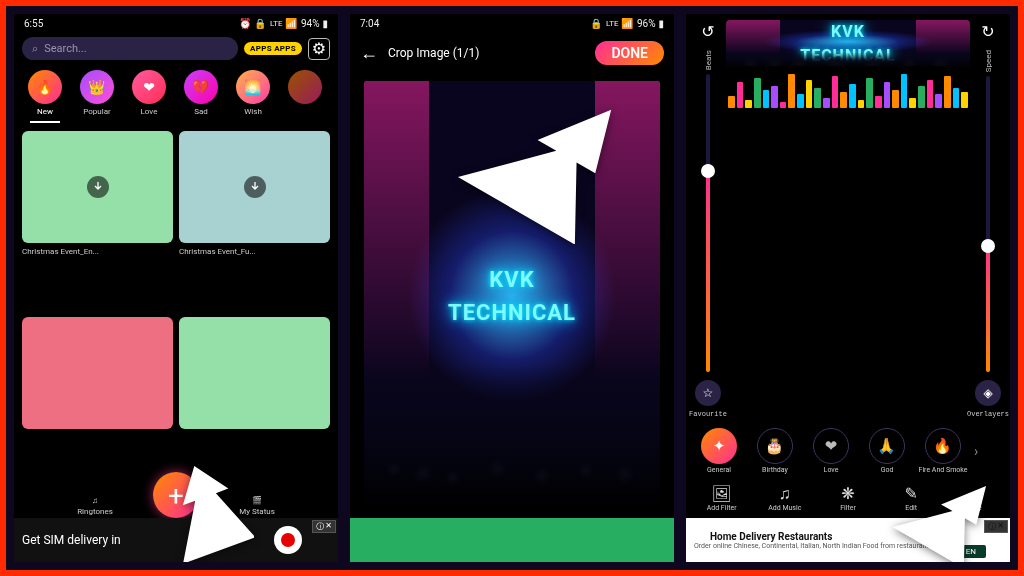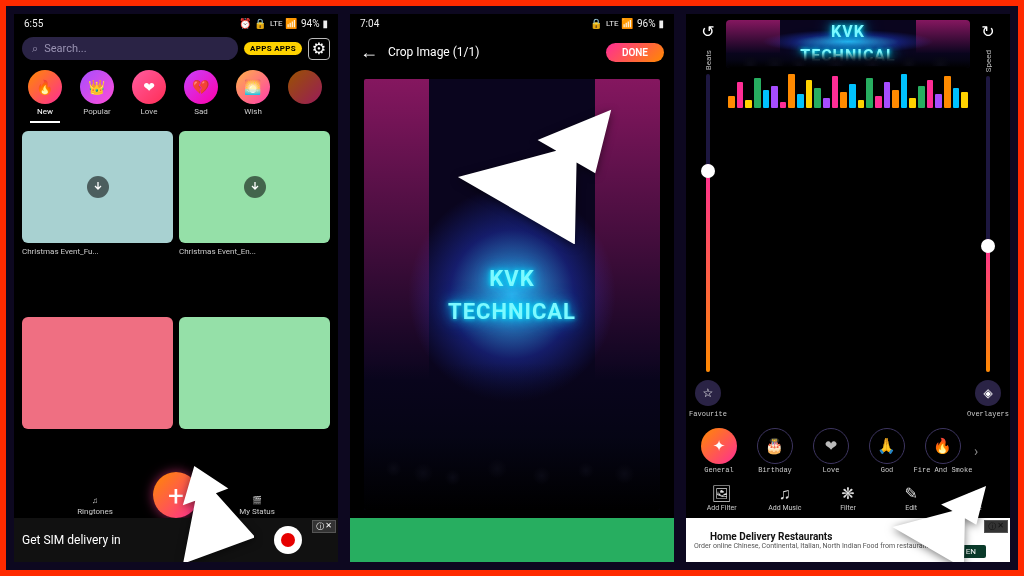--- a/index.html
+++ b/index.html
@@ -39,21 +39,21 @@
   .bottombar { display:flex; justify-content:space-around; align-items:flex-end; padding:6px 0 2px; position:relative; }
   .bb-item { display:flex; flex-direction:column; align-items:center; gap:2px; color:#ccc; font-size:8px; width:60px; }
   .fab { width:46px; height:46px; border-radius:50%; background:linear-gradient(135deg,#ff8a00,#ff2d95); display:flex; align-items:center; justify-content:center; color:#fff; font-size:28px; position:absolute; left:50%; transform:translateX(-50%); top:-18px; box-shadow:0 0 12px rgba(255,60,150,.6); }
   .ad-strip { height:44px; background:#111; position:relative; display:flex; align-items:center; padding:0 8px; font-size:12px; color:#fff; }
   .ad-dot   { width:28px; height:28px; border-radius:50%; background:#fff; margin-left:auto; margin-right:28px; position:relative; display:flex; align-items:center; justify-content:center; }
   .ad-dot::after { content:''; width:14px; height:14px; border-radius:50%; background:#e60000; }
   .ad-x { position:absolute; top:2px; right:2px; background:#333; font-size:8px; padding:0 3px; border:1px solid #555; display:flex; gap:1px; }
 
   .appbar { display:flex; align-items:center; padding:8px 10px; gap:10px; font-size:12px; }
   .back-arrow { font-size:18px; }
-  .done-btn { margin-left:auto; background:linear-gradient(135deg,#ff2d95,#ff8a00); border-radius:14px; padding:4px 16px; font-size:10px; font-weight:600; }
+  .done-btn { margin-left:auto; background:linear-gradient(135deg,#ff2d95,#ff8a00); border-radius:14px; padding:4px 16px; font-size:14px; font-weight:600; }
 
   .crop-area { flex:1; padding:8px 14px; position:relative; }
   .crop-area .img { width:100%; height:100%; background:
       radial-gradient(ellipse 35% 25% at 50% 50%, rgba(60,200,255,.9), rgba(20,40,140,.6) 60%, rgba(10,5,30,1) 100%),
       linear-gradient(180deg,#0a0726 0%,#1a0d40 50%,#0a0510 100%);
     position:relative; display:flex; align-items:center; justify-content:center; overflow:hidden; border-radius:2px; }
   .neon-text { font-family:'Courier New',monospace; font-weight:700; text-align:center; color:#7df9ff; text-shadow:0 0 4px #00e5ff,0 0 12px #00e5ff,0 0 20px #0099ff; font-size:22px; line-height:1.5; letter-spacing:1px; }
   .crowd { position:absolute; bottom:0; left:0; right:0; height:34%; background:linear-gradient(0deg,#000 0%,rgba(5,5,20,.9) 50%,transparent 100%); }
   .crowd::before { content:''; position:absolute; bottom:10%; left:0; right:0; height:60%;
     background:
@@ -88,21 +88,21 @@
       linear-gradient(180deg,#0a0726 0%,#1a0d40 50%,#0a0510 100%);
     border-radius:4px; position:relative; overflow:hidden; display:flex; align-items:center; justify-content:center; }
   .eq-bars { height:36px; display:flex; align-items:flex-end; gap:2px; padding:0 2px; }
   .eq-bars span { flex:1; border-radius:1px; }
 
   .effects-row { display:flex; padding:4px 8px; gap:6px; align-items:flex-start; }
   .effect { display:flex; flex-direction:column; align-items:center; gap:2px; width:50px; }
   .effect-circle { width:36px; height:36px; border-radius:50%; display:flex; align-items:center; justify-content:center; font-size:15px; }
   .effect.active .effect-circle { background:linear-gradient(135deg,#ff8a00,#ff2d95); }
   .effect:not(.active) .effect-circle { border:1px solid #3d3560; color:#bbb; }
-  .effect-label { font-size:7px; color:#ccc; white-space:nowrap;font-family:Liberation Mono, monospace; }
+  .effect-label { font-size:7px; color:#ccc; white-space:nowrap; }
   .chev { width:12px; color:#888; align-self:center; font-size:14px; }
 
   .toolrow { display:flex; justify-content:space-around; padding:6px 4px; }
   .tool { display:flex; flex-direction:column; align-items:center; gap:2px; color:#ccc; font-size:7px; width:46px; }
   .tool svg, .tool .glyph { width:18px; height:18px; color:#ddd; display:flex; align-items:center; justify-content:center; font-size:16px; }
 
   .banner-ad { background:#fff; color:#111; padding:4px 8px; display:flex; flex-direction:column; position:relative; height:44px; justify-content:center; }
   .banner-ad .title { font-size:10px; font-weight:700;margin-left:16px; }
   .banner-ad .sub { font-size:7px; color:#555; }
   .open-btn { position:absolute; right:24px; bottom:4px; background:#0a3a2a; color:#fff; font-size:8px; padding:2px 10px; border-radius:2px; }
@@ -167,38 +167,38 @@
           </div>
         <span class="cat-label">Wish</span>
       </div>
       <div class="cat">
         <div class="cat-circle grad-orange" style="opacity:.6"></div>
       </div>
     </div>
 
     <div class="grid">
       <div class="card">
+        <div class="thumb t-green">
+            <div class="dl">
+              <svg width="10" height="10" viewBox="0 0 10 10">
+                <path d="M5 0v6M2 4l3 3 3-3" stroke="#fff" fill="none" stroke-width="1.3"></path>
+              </svg>
+            </div>
+          </div>
+        <span class="card-title">Christmas Event_En...</span>
+      </div>
+      <div class="card">
         <div class="thumb t-blue">
             <div class="dl">
               <svg width="10" height="10" viewBox="0 0 10 10">
                 <path d="M5 0v6M2 4l3 3 3-3" stroke="#fff" fill="none" stroke-width="1.3"></path>
               </svg>
             </div>
           </div>
         <span class="card-title">Christmas Event_Fu...</span>
-      </div>
-      <div class="card">
-        <div class="thumb t-green">
-            <div class="dl">
-              <svg width="10" height="10" viewBox="0 0 10 10">
-                <path d="M5 0v6M2 4l3 3 3-3" stroke="#fff" fill="none" stroke-width="1.3"></path>
-              </svg>
-            </div>
-          </div>
-        <span class="card-title">Christmas Event_En...</span>
       </div>
       <div class="card">
         <div class="thumb t-red"></div>
       </div>
       <div class="card">
         <div class="thumb t-green"></div>
       </div>
     </div>
 
     <div class="bottombar">

